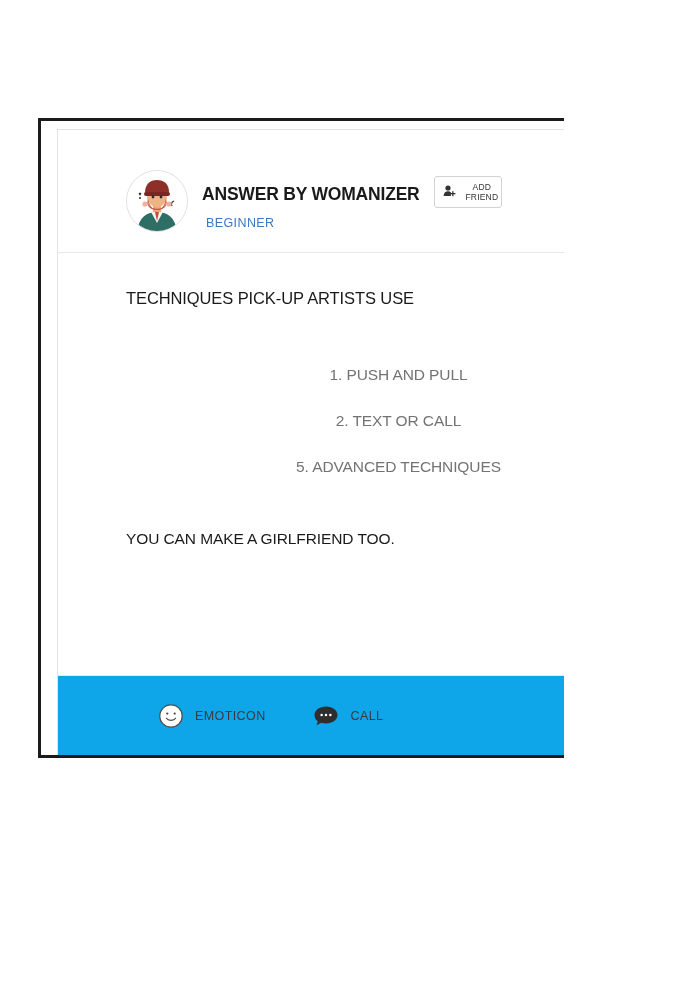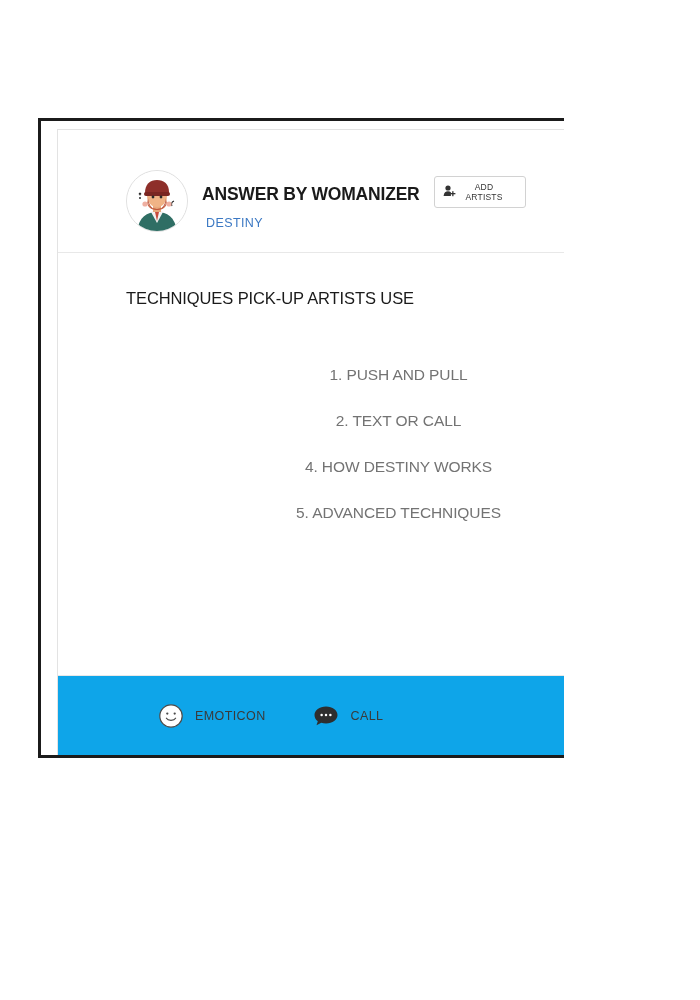--- a/index.html
+++ b/index.html
@@ -82,21 +82,21 @@
     vertical-align: middle;
   }
 
   .add-friend-btn {
     display: inline-block;
     vertical-align: middle;
     margin-left: 10px;
     border: 1px solid #d2d2d2;
     border-radius: 3px;
     background: #ffffff;
-    padding: 5px 22px 5px 8px;
+    padding: 5px 3px 5px 8px;
     line-height: 1;
     cursor: pointer;
     position: relative;
     top: -2px;
   }
   .add-friend-btn .af-icon {
     display: inline-block;
     vertical-align: middle;
     margin-right: 5px;
   }
@@ -237,38 +237,38 @@
             <span class="af-icon">
               <svg width="13" height="13" viewBox="0 0 13 13">
                 <circle cx="5" cy="4" r="2.6" fill="#333333"></circle>
                 <path d="M0.6 12 C0.9 8.6 2.7 7.2 5 7.2 C6.2 7.2 7.2 7.6 7.9 8.3 L7.9 12 Z" fill="#333333"></path>
                 <rect x="9.2" y="7.2" width="1.3" height="5" fill="#333333"></rect>
                 <rect x="7.4" y="9" width="5" height="1.3" fill="#333333"></rect>
               </svg>
             </span>
             <span class="af-label">
               <span>ADD</span>
-              <span>ARTISTS</span>
+              <span>FRIEND</span>
             </span>
           </span>
         </div>
 
-        <div class="rank-badge">DESTINY</div>
+        <div class="rank-badge">BEGINNER</div>
       </div>
 
       <div class="divider"></div>
 
       <div class="body">
         <div class="body-title">TECHNIQUES PICK-UP ARTISTS USE</div>
 
         <div class="list-line">1. PUSH AND PULL</div>
         <div class="list-line">2. TEXT OR CALL</div>
-        <div class="list-line">4. HOW DESTINY WORKS</div>
         <div class="list-line">5. ADVANCED TECHNIQUES</div>
 
+        <div class="body-outro">YOU CAN MAKE A GIRLFRIEND TOO.</div>
       </div>
 
       <div class="footer">
         <div class="footer-inner">
           <div class="footer-action">
             <span class="fa-icon">
               <svg width="26" height="26" viewBox="0 0 26 26">
                 <circle cx="13" cy="13" r="11.2" fill="#ffffff" stroke="#4a4a4a" stroke-width="1.2"></circle>
                 <circle cx="9.3" cy="10.6" r="1.15" fill="#4a4a4a"></circle>
                 <circle cx="16.7" cy="10.6" r="1.15" fill="#4a4a4a"></circle>

